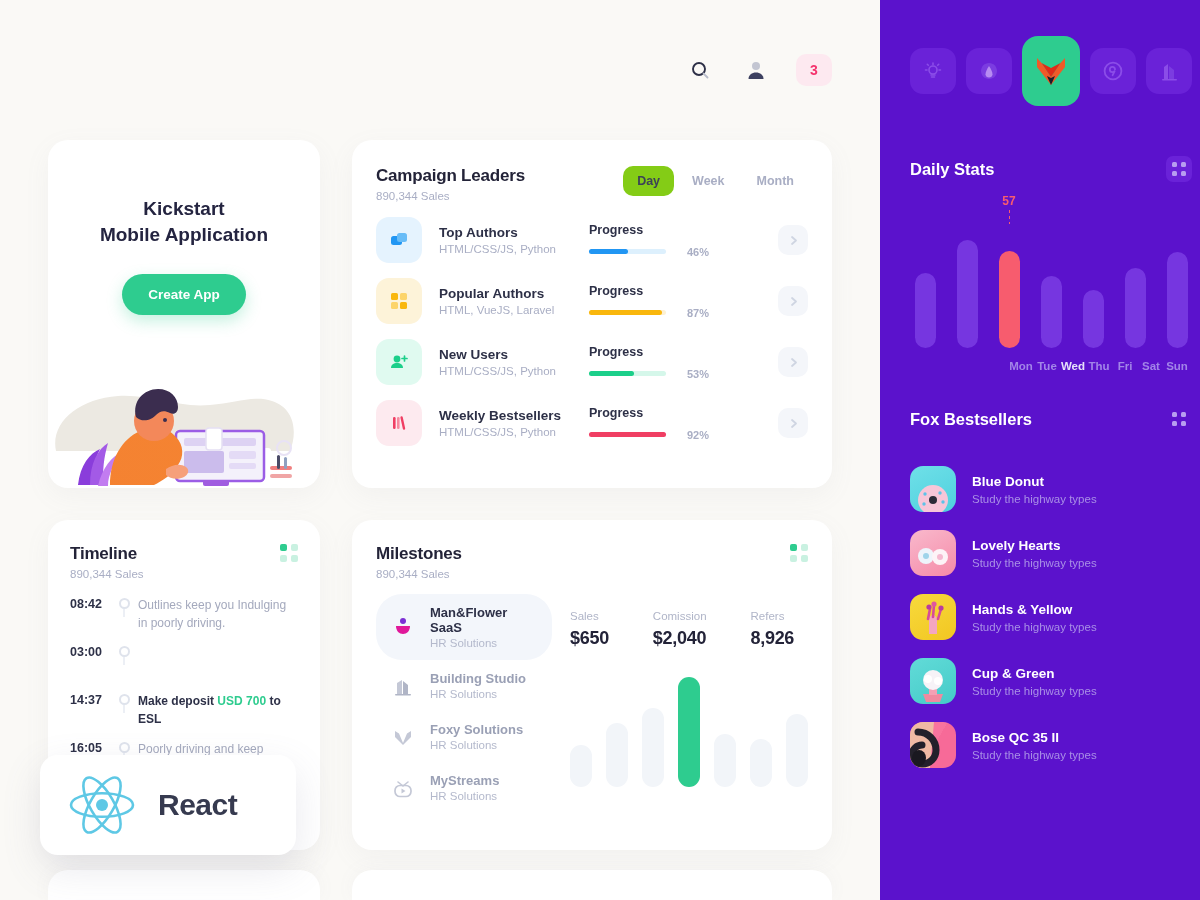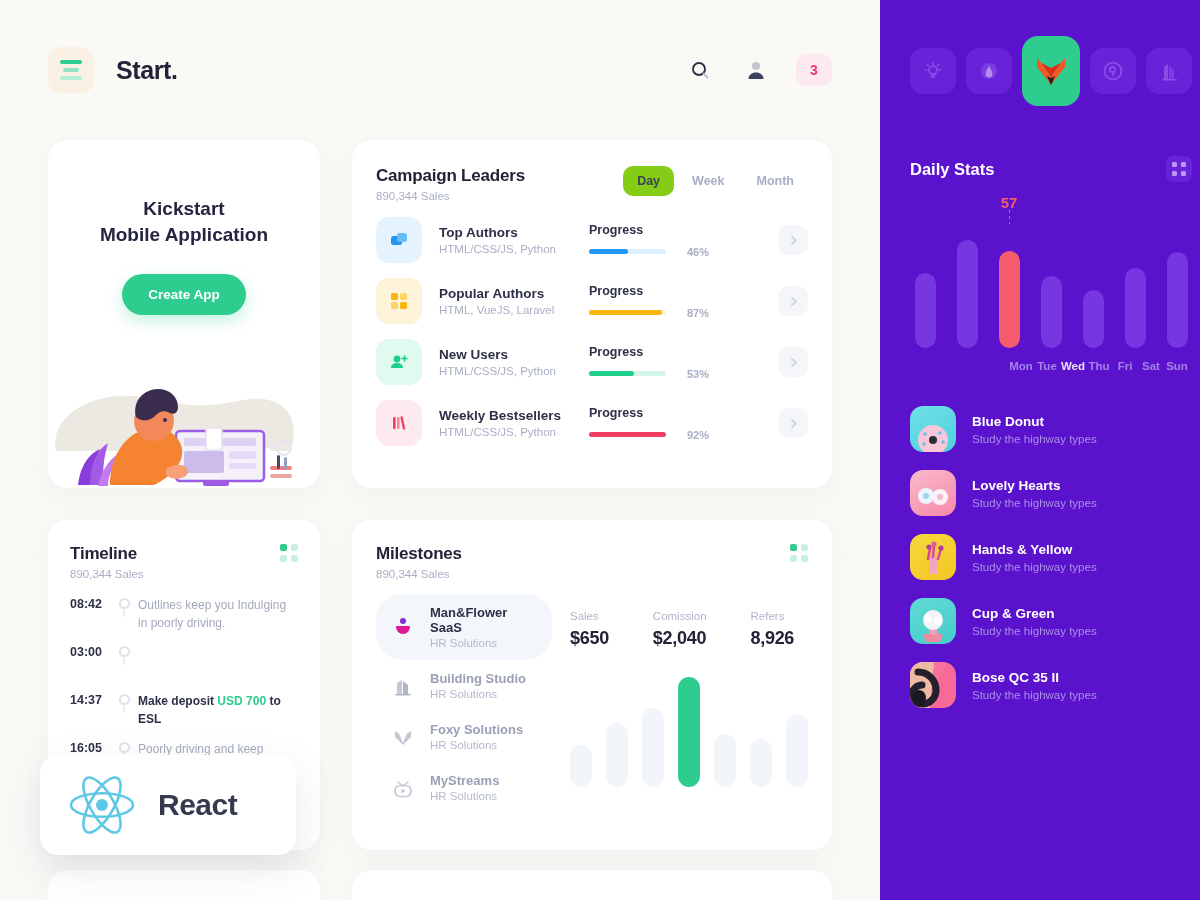--- a/index.html
+++ b/index.html
@@ -187,49 +187,41 @@
   .grid-btn b { width:5px; height:5px; border-radius:1.5px; background:#b79df0; display:block; }
 
   .chart {
     display:flex; align-items:flex-end; justify-content:space-between;
     height:120px; margin-top:46px; padding:0 2px;
   }
   .cbar-col { width:26px; display:flex; flex-direction:column; align-items:center; justify-content:flex-end; height:120px; position:relative; }
   .cbar { width:21px; border-radius:11px; background:#7636e0; }
   .cbar.hi { background:#f75c6e; }
   .cval {
-    position:absolute; top:-34px; font-size:15px; font-weight:700; color:#f75c6e;
+    position:absolute; top:-34px; font-size:12px; font-weight:700; color:#f75c6e;
   }
   .cdash { position:absolute; top:-18px; width:1px; height:14px;
     background:repeating-linear-gradient(to bottom,#f75c6e 0 3px, transparent 3px 6px); }
   .days { display:flex; justify-content:flex-end; margin-top:12px; padding:0 2px; }
   .days span { width:26px; text-align:center; font-size:11.5px; color:#a284e8; font-weight:600; }
 
   .sellers { margin-top:34px; }
   .sell-row { display:flex; align-items:center; gap:16px; margin-top:18px; cursor:pointer; }
   .thumb { width:46px; height:46px; border-radius:13px; flex:0 0 auto; overflow:hidden; position:relative; }
   .sell-name { font-size:13.5px; font-weight:700; color:#fff; }
   .sell-sub { font-size:11.5px; color:#a98fe6; margin-top:4px; }
 </style>
 </head>
 <body>
 
 <div class="app">
 
   <div class="main">
 
     <div class="topbar">
-      <div class="brand">
-        <div class="logo-tile">
-          <i></i>
-            <i></i>
-            <i></i>
-        </div>
-        <div class="brand-name">Start.</div>
-      </div>
       <div class="topbar-right">
         <div class="icon-btn">
           <svg width="20" height="20" viewBox="0 0 20 20" fill="none">
             <circle cx="9" cy="9" r="6" stroke="#2d3047" stroke-width="1.9"></circle>
             <line x1="13.6" y1="13.6" x2="17.5" y2="17.5" stroke="#b8bcca" stroke-width="1.9" stroke-linecap="round"></line>
           </svg>
         </div>
         <div class="icon-btn">
           <svg width="22" height="22" viewBox="0 0 22 22">
             <circle cx="11" cy="7" r="4" fill="#c3c6d2"></circle>
@@ -663,20 +655,29 @@
     <div class="days">
       <span>Mon</span>
       <span>Tue</span>
       <span style="color:#e7e0fb">Wed</span>
       <span>Thu</span>
       <span>Fri</span>
       <span>Sat</span>
       <span>Sun</span>
     </div>
 
+    <div class="side-head" style="margin-top:34px">
+      <div class="side-title">Fox Bestsellers</div>
+      <div class="grid-btn">
+          <b></b>
+          <b></b>
+          <b></b>
+          <b></b>
+        </div>
+    </div>
 
     <div class="sellers">
       <div class="sell-row">
         <div class="thumb" style="background:linear-gradient(150deg,#6fe0e8,#4fd0de)">
           <svg width="46" height="46" viewBox="0 0 46 46">
               <circle cx="23" cy="34" r="15" fill="#f7c6d8"></circle>
               <circle cx="23" cy="34" r="4" fill="#2b2b38"></circle>
               <circle cx="15" cy="28" r="1.7" fill="#5ec2e8"></circle>
               <circle cx="30" cy="27" r="1.7" fill="#5ec2e8"></circle>
               <circle cx="33" cy="36" r="1.7" fill="#5ec2e8"></circle>

